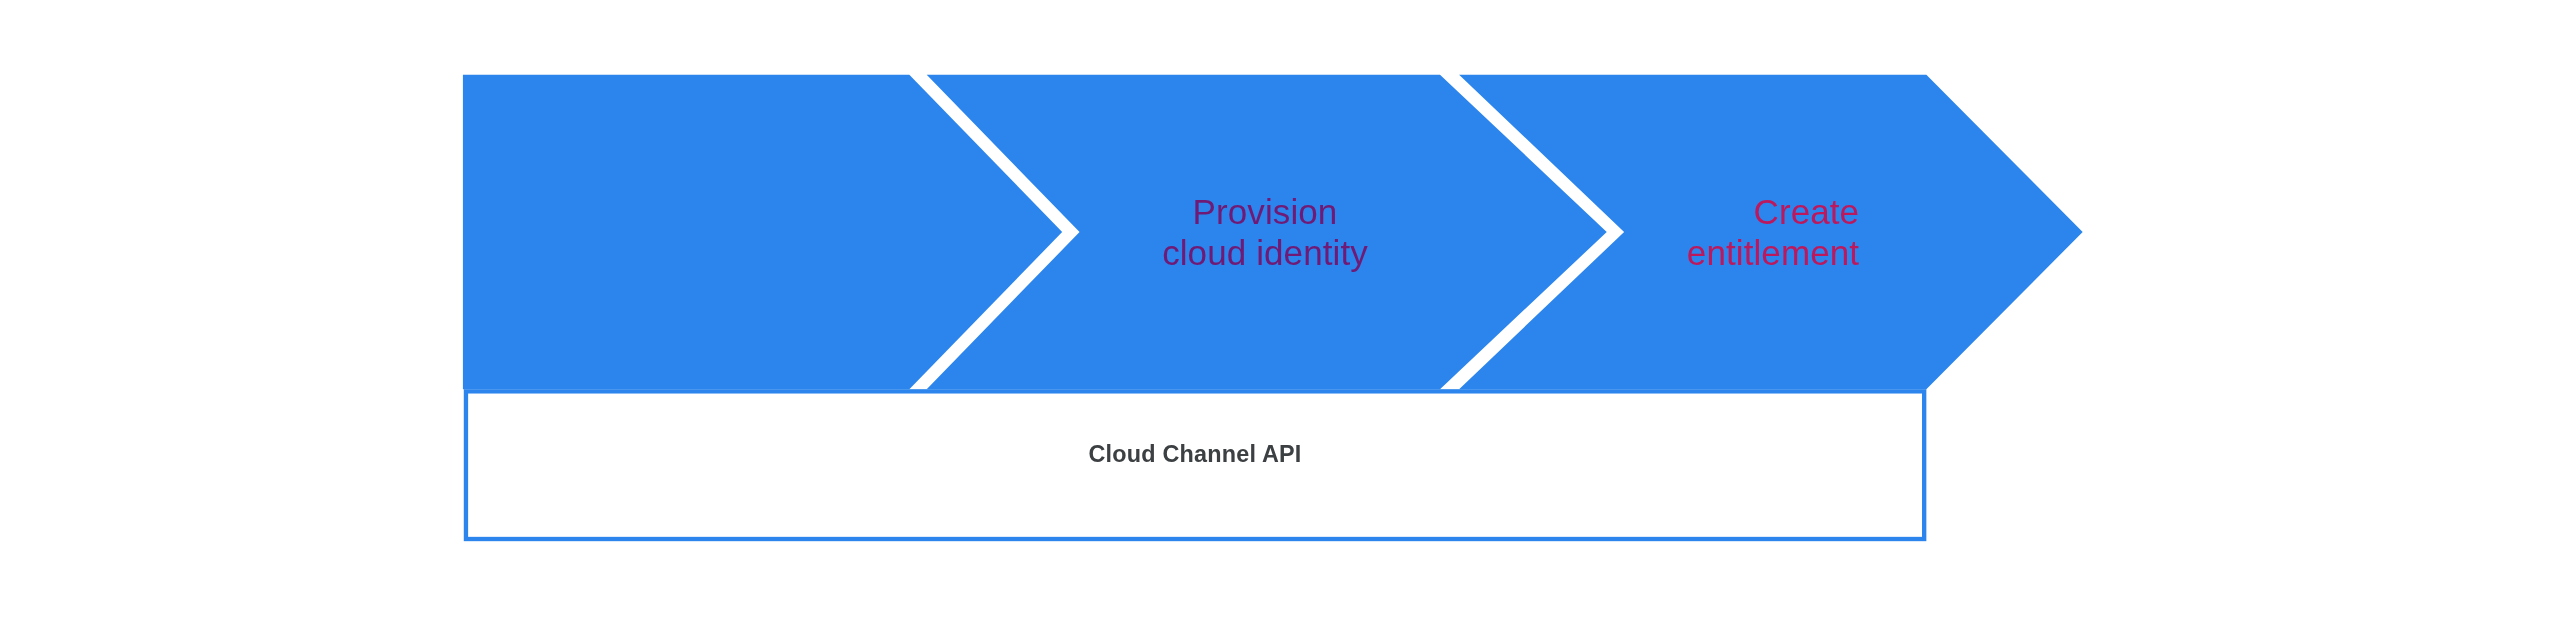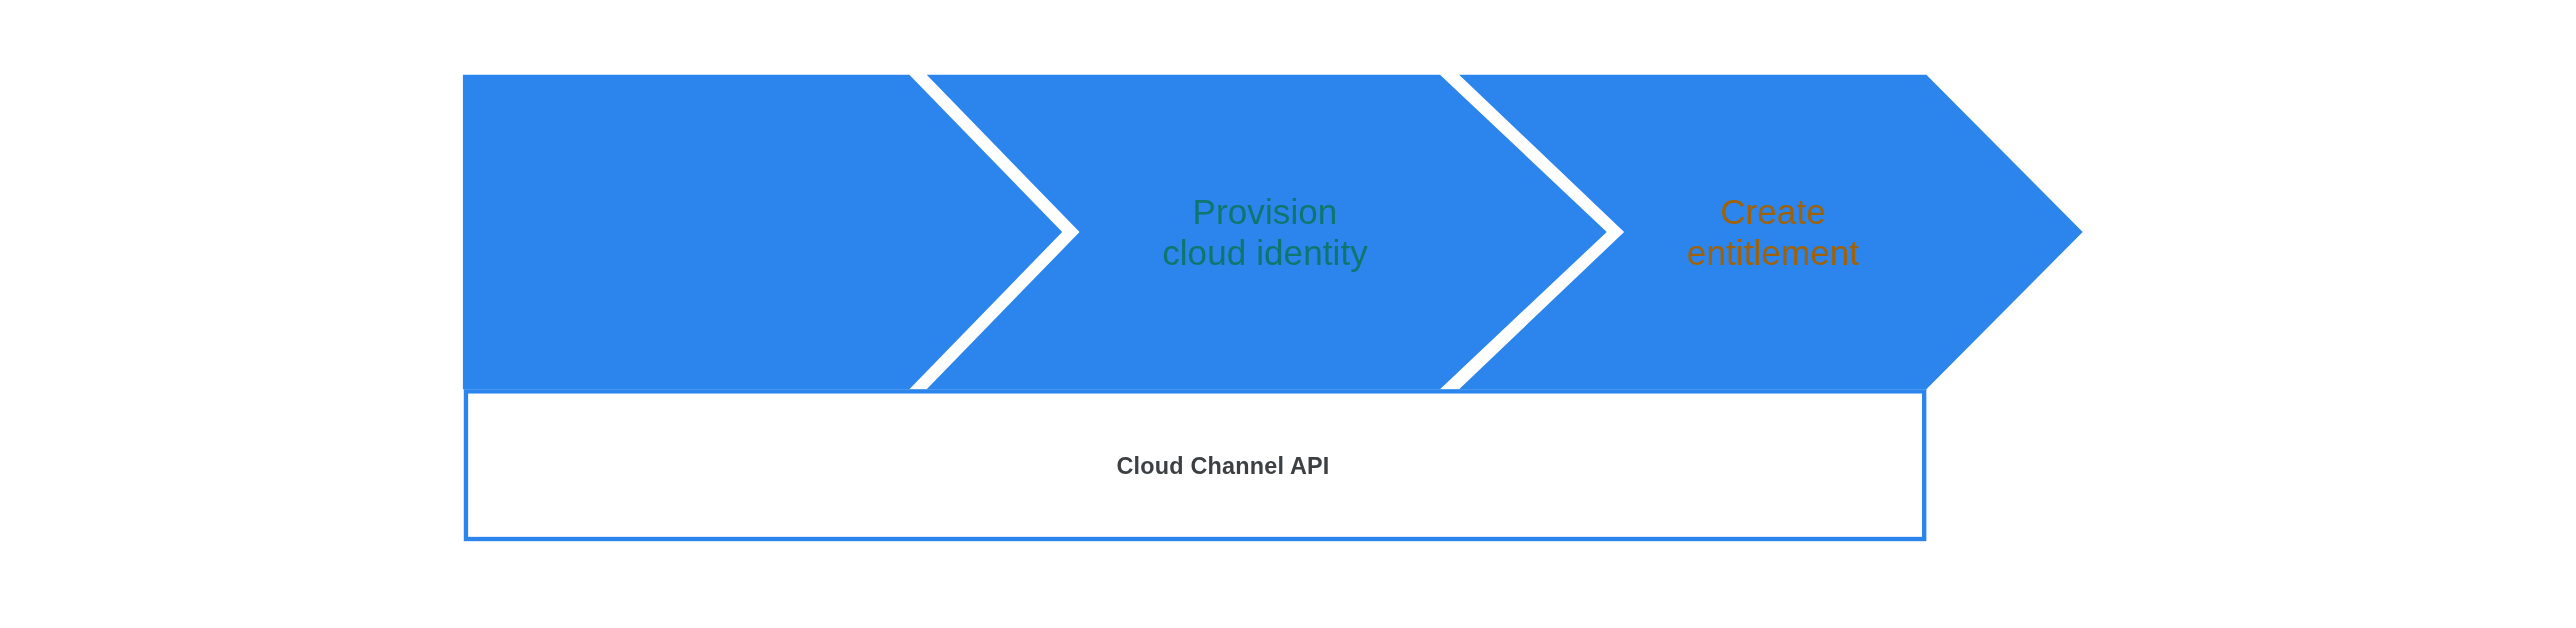--- a/index.html
+++ b/index.html
@@ -47,51 +47,50 @@
     pointer-events: none;
   }
 
   #step-label-0 { left: 728px;  top: 232px; }
   #step-label-1 { left: 1265px; top: 232px; }
   #step-label-2 { left: 1773px; top: 232px; }
 
   #api-bar-label {
     position: absolute;
     left: 1195px;
-    top: 466px;
+    top: 454px;
     transform: translate(-50%, -50%);
     color: #3c4043;
     font-family: "Liberation Sans", sans-serif;
     font-size: 23.4px;
     font-weight: 700;
     letter-spacing: 0.2px;
     white-space: nowrap;
     text-align: left;
-    margin-left: 28px;
   }
 </style>
 </head>
 <body>
 
 <div id="diagram-canvas" style="background: rgb(255, 255, 255);">
 
   <svg id="flow-svg" viewBox="0 0 2966 724" width="2576" height="629" xmlns="http://www.w3.org/2000/svg">
 
     <polygon id="chevron-shape-1" points="533,86 1047,86 1223,267 1047,448 533,448" fill="#2B85EC"></polygon>
 
     <polygon id="chevron-shape-2" points="1067,86 1658,86 1850,267 1658,448 1067,448 1243,267" fill="#2B85EC"></polygon>
 
     <polygon id="chevron-shape-3" points="1680,86 2218,86 2398,267 2218,448 1680,448 1870,267" fill="#2B85EC"></polygon>
 
     <rect id="api-bar-rect" x="536.5" y="450.5" width="1679" height="170" fill="#FFFFFF" stroke="#2B85EC" stroke-width="5"></rect>
   </svg>
 
 
-  <div class="step-label" id="step-label-1" style="color: #0f766e;">Provision
+  <div class="step-label" id="step-label-1" style="color: #701a75;">Provision
 cloud identity</div>
 
-  <div class="step-label" id="step-label-2" style="color: #a16207;">Create
+  <div class="step-label" id="step-label-2" style="color: #be185d; text-align: right;">Create
 entitlement</div>
 
   <div id="api-bar-label" style="color: rgb(60, 64, 67);">Cloud Channel API</div>
 
 </div>
 
 
 </body></html>

